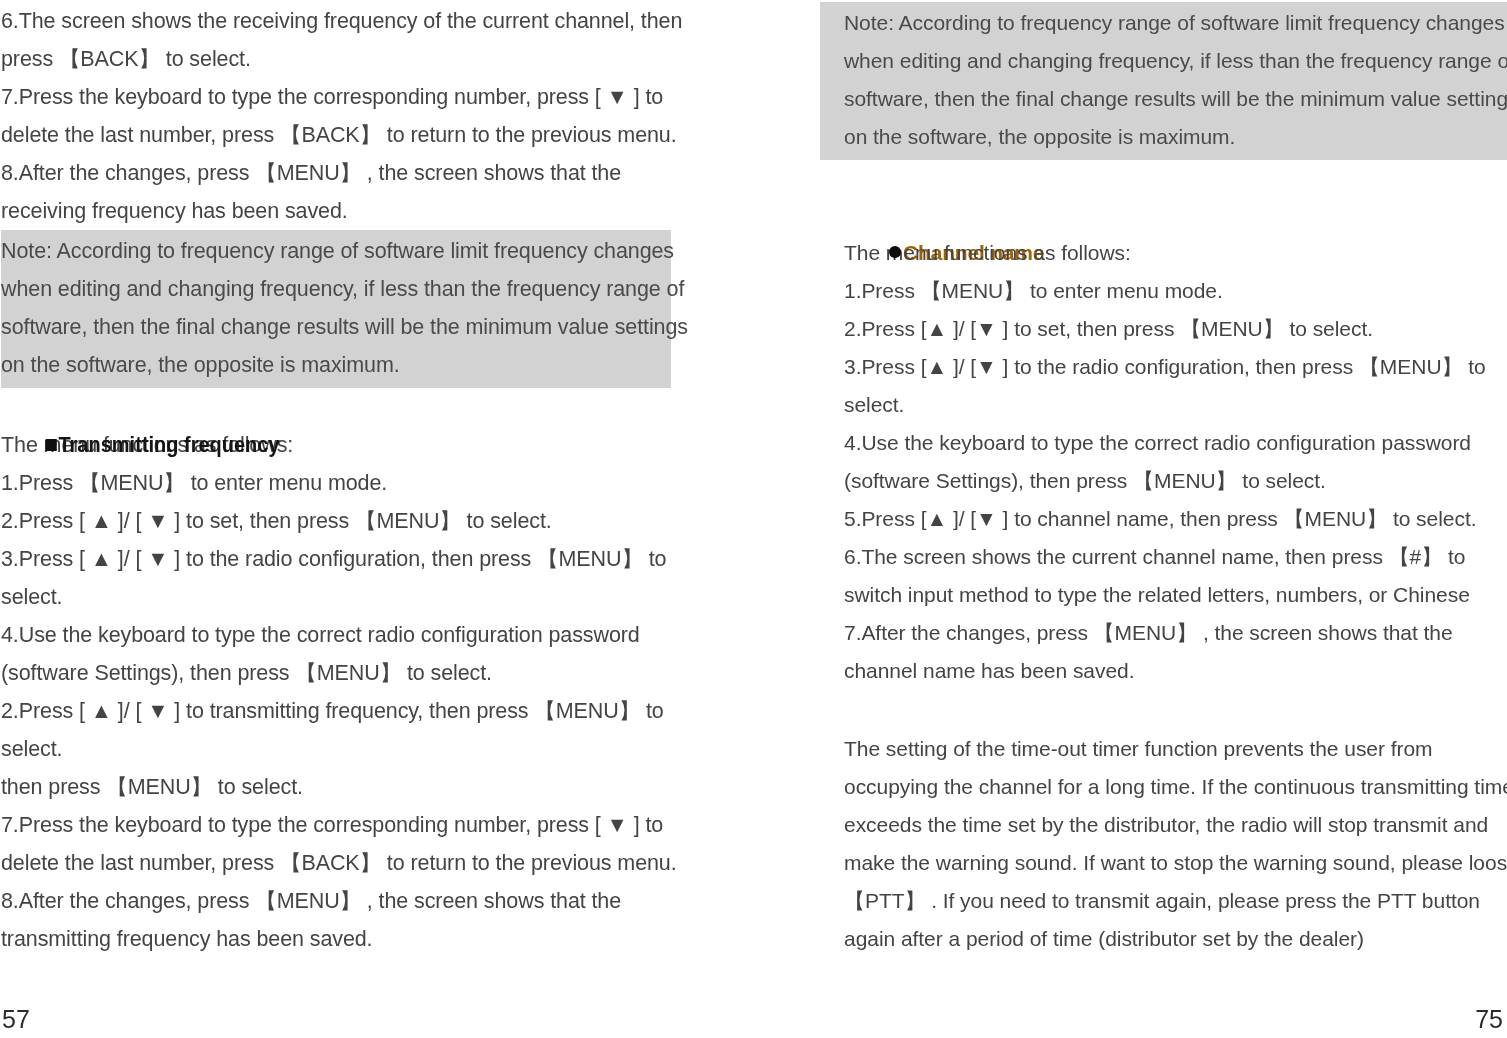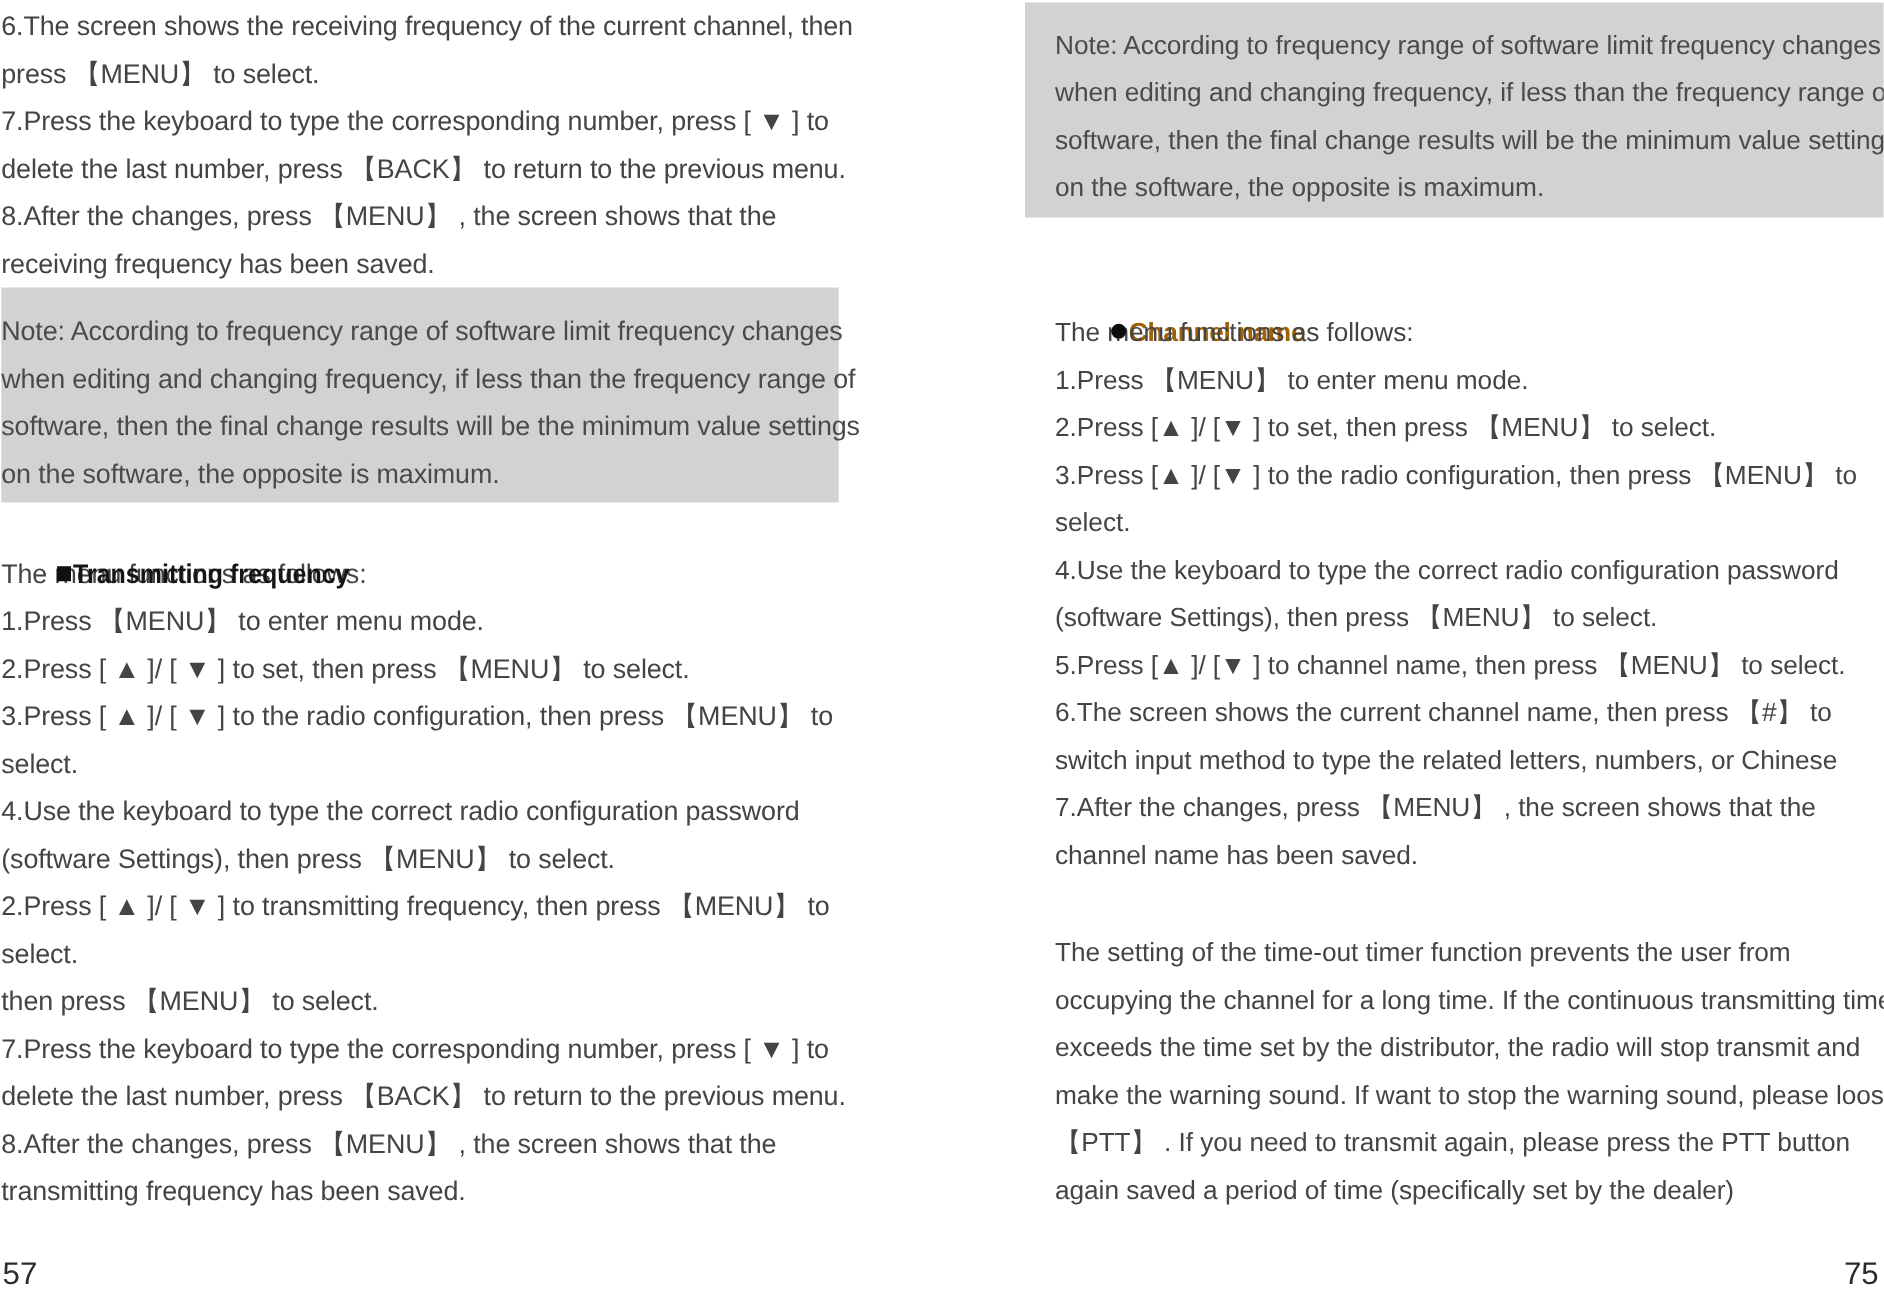--- a/index.html
+++ b/index.html
@@ -47,21 +47,21 @@
     letter-spacing: -0.1px;
     color: #444444;
     font-family: "Liberation Sans", "DejaVu Sans", sans-serif;
   }
   .page-right .line { font-size: 21px; letter-spacing: -0.05px; }
 
   
   .note-block {
     background: #d2d2d2;
     display: block;
-    padding: 16px 0 4px 0;
+    padding: 2px 0 4px 0;
     margin: 0;
     width: 670px;
   }
   .note-block .line {
     color: #4a4a4a;
     background: transparent;
   }
   .page-right .note-block {
     width: 663px;
     margin-left: -24px;
@@ -129,21 +129,21 @@
 </head>
 <body>
 
 <div class="page-spread">
 
   <div class="page page-left">
     <div class="column-body">
 
       <div>
         <div class="line">6.The screen shows the receiving frequency of the current channel, then</div>
-        <div class="line">press 【MENU】 to select.</div>
+        <div class="line">press 【BACK】 to select.</div>
         <div class="line">7.Press the keyboard to type the corresponding number, press [ ▼ ] to</div>
         <div class="line">delete the last number, press 【BACK】 to return to the previous menu.</div>
         <div class="line">8.After the changes, press 【MENU】 , the screen shows that the</div>
         <div class="line">receiving frequency has been saved.</div>
       </div>
 
       <div class="note-block">
         <div class="line">Note: According to frequency range of software limit frequency changes</div>
         <div class="line">when editing and changing frequency, if less than the frequency range of</div>
         <div class="line">software, then the final change results will be the minimum value settings</div>
@@ -209,21 +209,21 @@
 
       <div class="gap-lg"></div>
 
 
       <div>
         <div class="line">The setting of the time-out timer function prevents the user from</div>
         <div class="line">occupying the channel for a long time. If the continuous transmitting time</div>
         <div class="line">exceeds the time set by the distributor, the radio will stop transmit and</div>
         <div class="line">make the warning sound. If want to stop the warning sound, please loose</div>
         <div class="line">【PTT】 . If you need to transmit again, please press the PTT button</div>
-        <div class="line">again saved a period of time (specifically set by the dealer)</div>
+        <div class="line">again after a period of time (distributor set by the dealer)</div>
       </div>
 
     </div>
 
     <div class="page-number page-number-right">75</div>
   </div>
 
 </div>
 
 </body></html>

